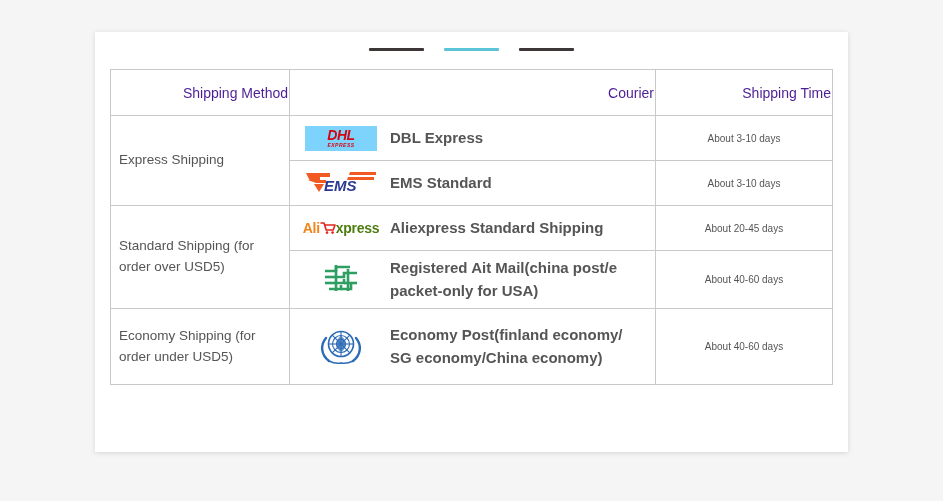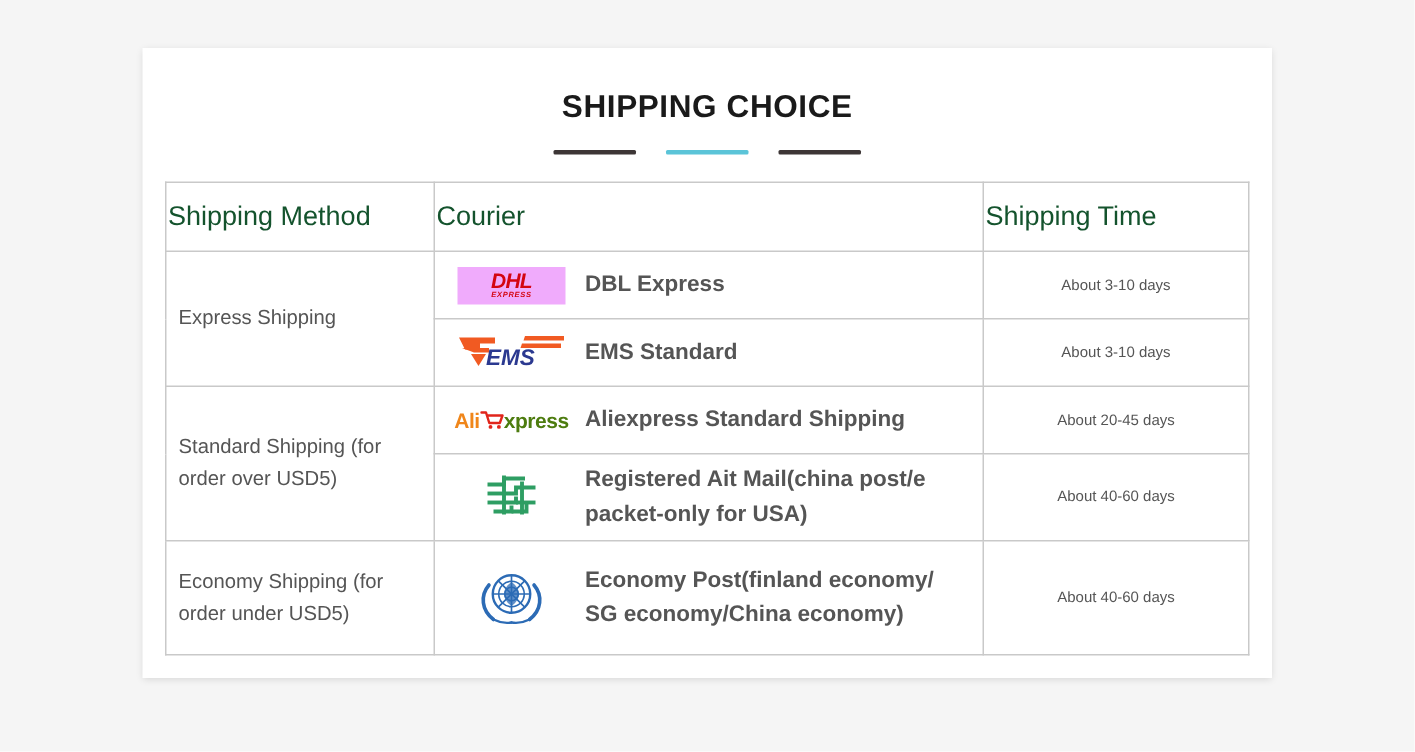--- a/index.html
+++ b/index.html
@@ -58,24 +58,24 @@
     margin: 18px auto 0 auto;
     table-layout: fixed;
   }
   table.ship th, table.ship td {
     border: 1px solid #c9c9c9;
     vertical-align: middle;
     box-sizing: border-box;
   }
   table.ship th {
     height: 46px;
-    font-size: 18px;
+    font-size: 14px;
     font-weight: normal;
-    color: #14532d;
-    text-align: left;
+    color: #4c1d95;
+    text-align: right;
     font-family: "Liberation Sans", sans-serif;
   }
   .col-method { width: 179px; }
   .col-courier { width: 366px; }
   .col-time { width: 177px; }
 
   td.method {
     text-align: left;
     font-size: 13.5px;
     color: #555555;
@@ -113,21 +113,21 @@
   }
   .row-h43 { height: 43px; }
   .row-h40 { height: 40px; }
   .row-h48 { height: 48px; }
   .row-h76 { height: 76px; }
 
   
   .dhl {
     width: 72px;
     height: 25px;
-    background: #f0abfc;
+    background: #7dd3fc;
     display: flex;
     flex-direction: column;
     align-items: center;
     justify-content: center;
     line-height: 1;
   }
   .dhl-main {
     font-family: "Liberation Sans", sans-serif;
     font-weight: bold;
     font-style: italic;
@@ -164,21 +164,20 @@
   }
   .ali-a { color: #f0861a; }
   .ali-x { color: #4d7c0f; }
 </style>
 </head>
 <body>
 
 <div class="page">
   <div class="card">
 
-    <div class="title">SHIPPING CHOICE</div>
 
     <div class="dividers">
       <div class="dash dash-dark"></div>
       <div class="dash dash-teal"></div>
       <div class="dash dash-dark"></div>
     </div>
 
     <table class="ship">
       <colgroup>
         <col class="col-method">

